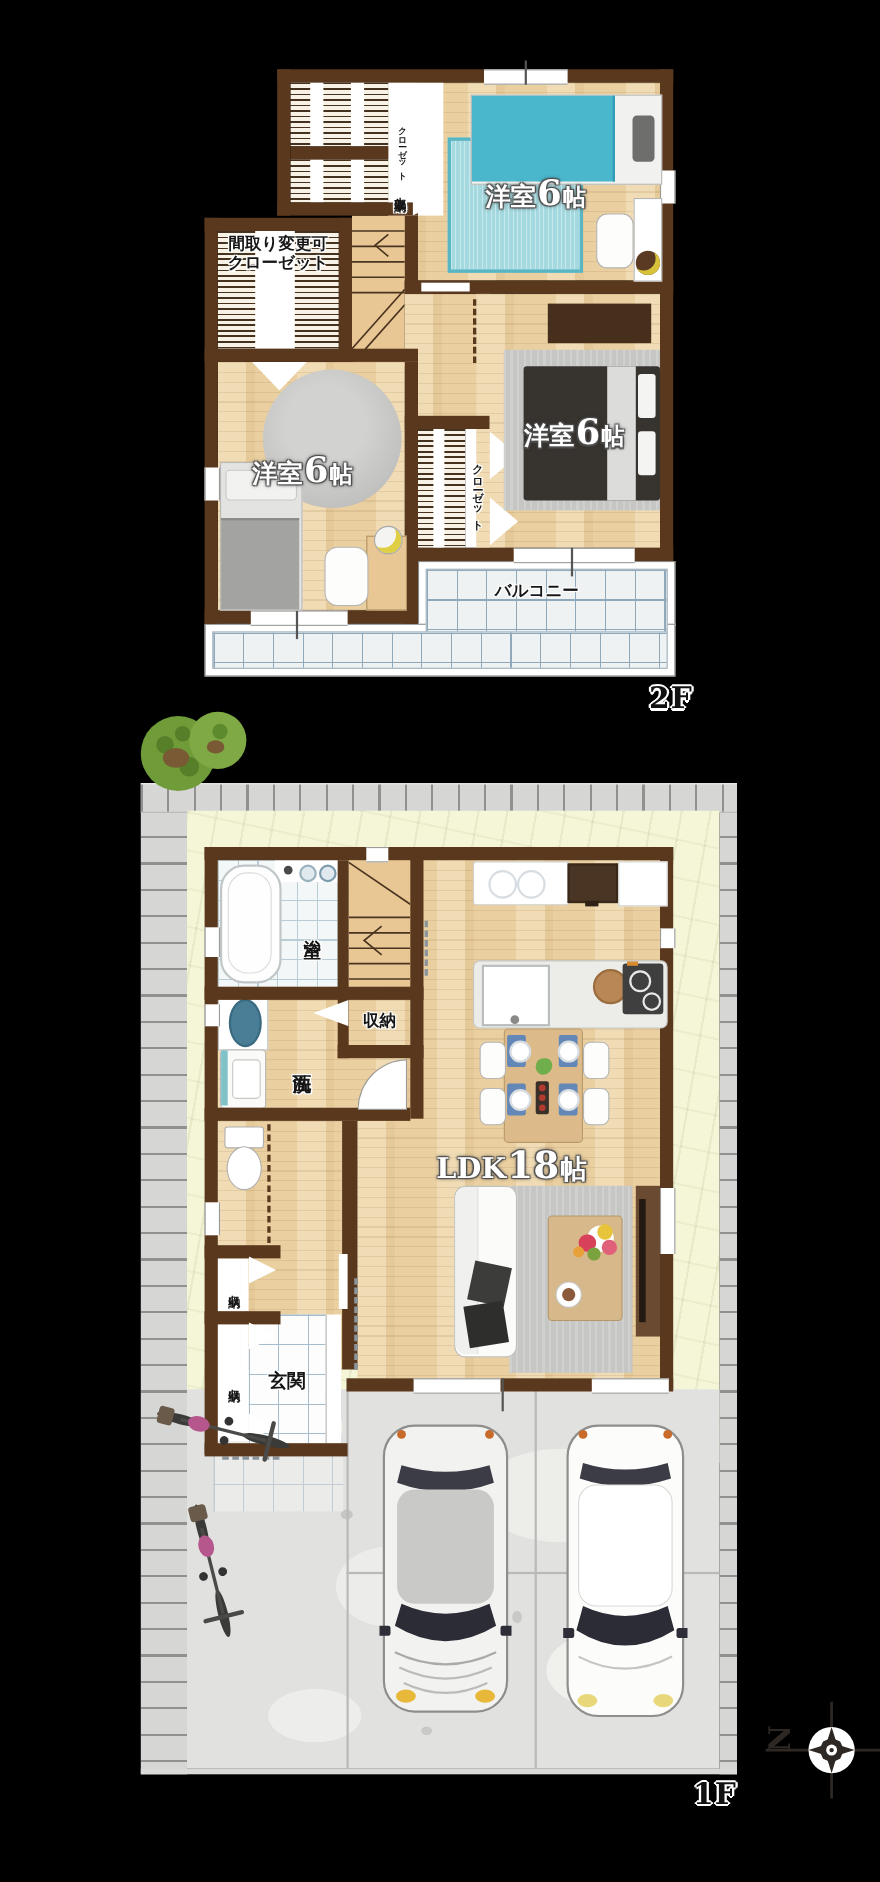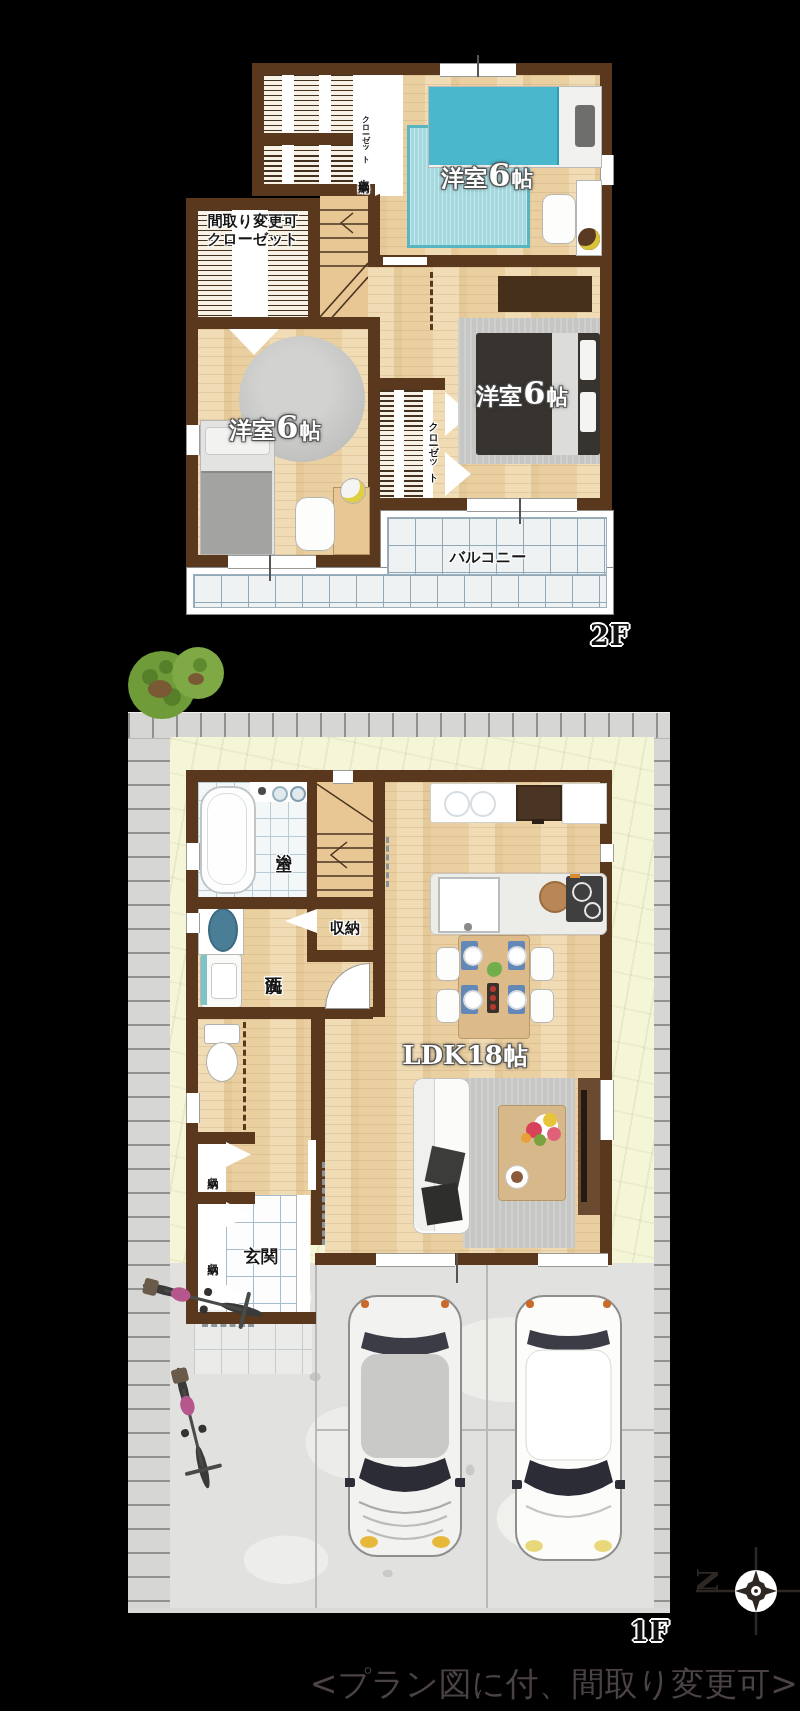--- a/index.html
+++ b/index.html
@@ -190,21 +190,21 @@
     <div class="a lblB" style="left:195px;top:408px;width:160px;height:38px;">
       <span class="pre">洋室</span>
         <span class="num">6</span>
         <span class="post">帖</span>
     </div>
     <div class="a lblB" style="left:442px;top:374px;width:160px;height:38px;">
       <span class="pre">洋室</span>
         <span class="num">6</span>
         <span class="post">帖</span>
     </div>
-    <div class="a lblS" style="left:428px;top:548px;width:120px;height:24px;">バルコニー</div>
+    <div class="a lblS" style="left:428px;top:528px;width:120px;height:24px;">バルコニー</div>
     <div class="a fl" style="left:590px;top:620px;">2F</div>
   </div>
 
   <div>
     <div class="a pavV" style="left:128px;top:712px;width:42px;height:901px;"></div>
     <div class="a pavV" style="left:654px;top:712px;width:16px;height:901px;"></div>
     <div class="a pavH" style="left:128px;top:712px;width:542px;height:25px;"></div>
     <div class="a lawn" style="left:170px;top:737px;width:484px;height:593px;"></div>
     <div class="a conc" style="left:170px;top:1263px;width:484px;height:345px;"></div>
     <div class="a" style="left:128px;top:1608px;width:542px;height:5px;background:#dadad8;"></div>
@@ -410,31 +410,30 @@
     </svg>
 
     <div class="a lblS lblV" style="left:268px;top:808px;width:26px;height:68px;font-size:16px;">浴室</div>
     <div class="a lblS" style="left:317px;top:919px;width:56px;height:22px;font-size:15px;">収納</div>
     <div class="a lblS lblV" style="left:256px;top:928px;width:28px;height:72px;font-size:17px;">洗面</div>
     <div class="a lblS lblV" style="left:196px;top:1146px;width:23px;height:46px;font-size:11px;">収納</div>
     <div class="a lblS lblV" style="left:196px;top:1232px;width:23px;height:46px;font-size:11px;">収納</div>
     <div class="a lblS" style="left:226px;top:1246px;width:70px;height:26px;font-size:17px;">玄関</div>
     <div class="a lblB" style="left:385px;top:1040px;width:160px;height:40px;">
       <span class="pre" style="font-size:26px;">LDK</span>
-        <span class="num" style="font-size:26px;">18</span>
+        <span class="num" style="font-size:34px;">18</span>
         <span class="post" style="font-size:24px;">帖</span>
     </div>
     <div class="a fl" style="left:630px;top:1616px;">1F</div>
   </div>
 
   <svg class="a" style="left:688px;top:1545px;" width="112" height="92" viewBox="0 0 112 92">
     <line x1="8" y1="46" x2="112" y2="46" stroke="#2e2824" stroke-width="2.5"></line>
     <line x1="68" y1="2" x2="68" y2="90" stroke="#2e2824" stroke-width="2.5"></line>
     <circle cx="68" cy="46" r="21" fill="#fff"></circle>
     <path d="M68,25 L73,41 L89,46 L73,51 L68,67 L63,51 L47,46 L63,41 Z" fill="#2e2824"></path>
     <path d="M68,35 L76,38 L79,46 L76,54 L68,57 L60,54 L57,46 L60,38 Z" fill="#2e2824" transform="rotate(45 68 46)"></path>
     <circle cx="68" cy="46" r="5" fill="#fff"></circle>
       <circle cx="68" cy="46" r="2" fill="#2e2824"></circle>
     <text transform="translate(12,38) rotate(-90) translate(-10,18)" font-family="DejaVu Serif, Liberation Serif, serif" font-size="27" font-weight="bold" fill="#2e2824">N</text>
   </svg>
 
-  <div class="a note" style="left:290px;top:1662px;width:508px;">&lt;プラン図に付、間取り変更可&gt;</div>
 </div>
 
 </body></html>

